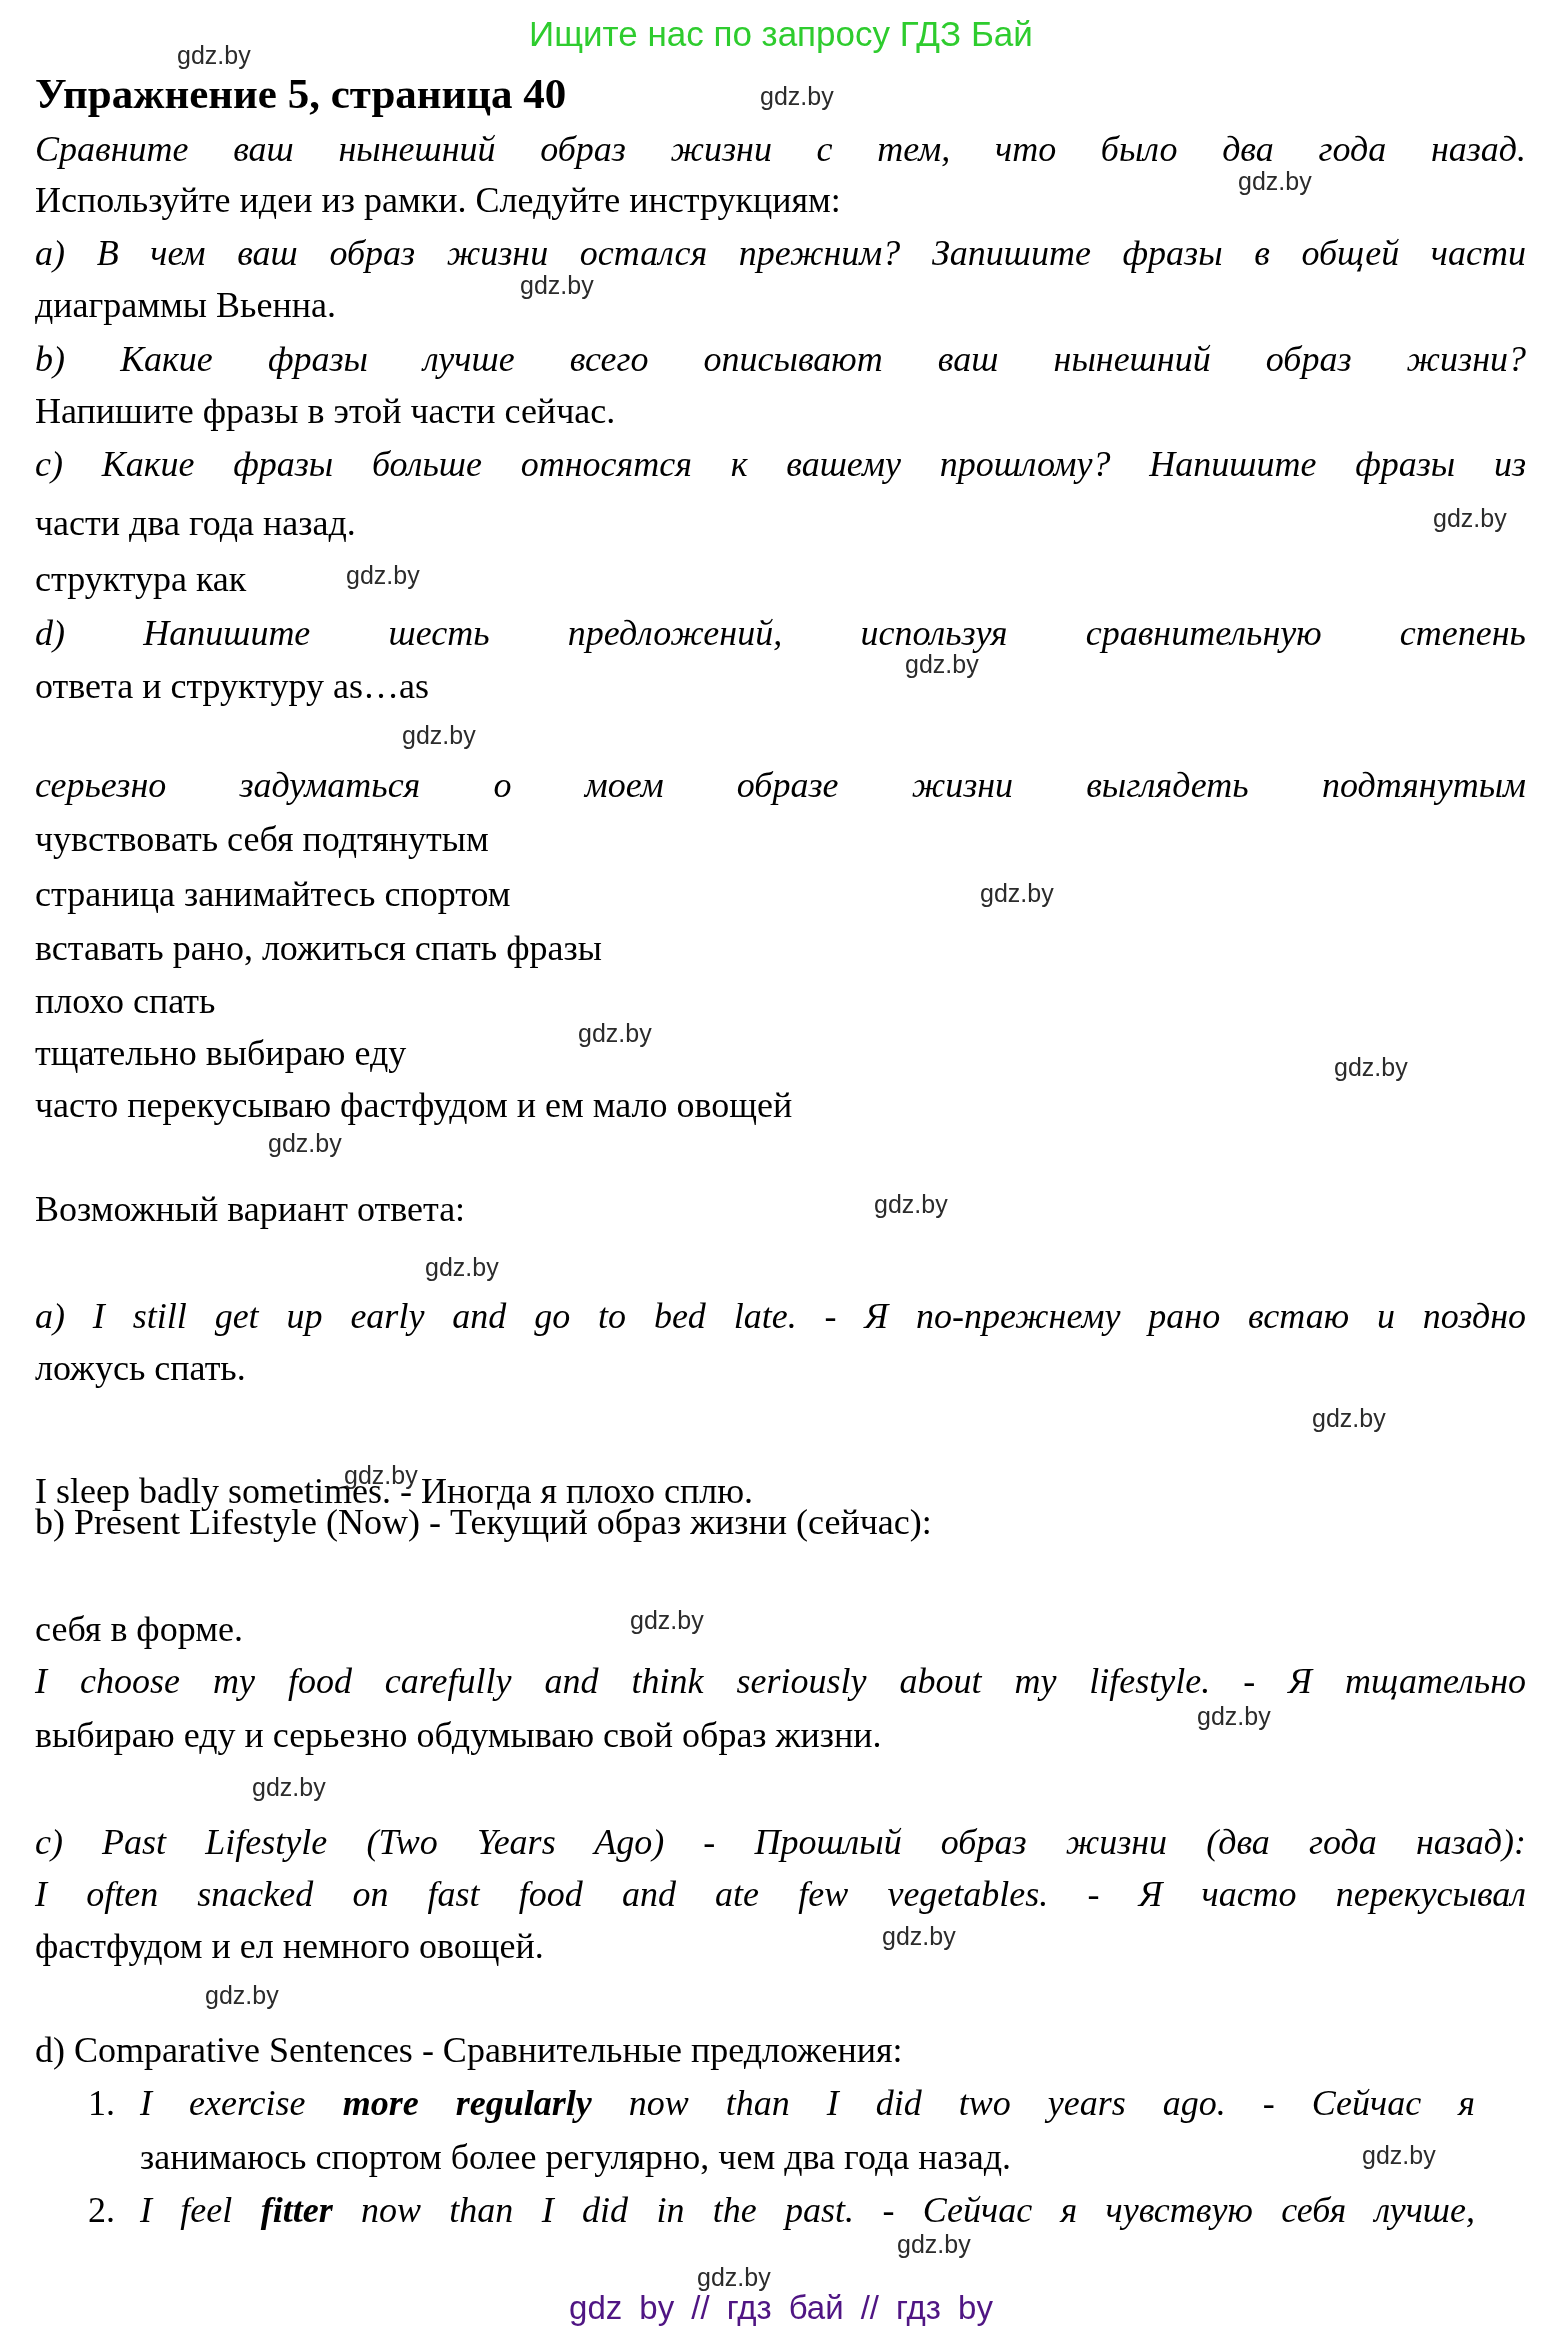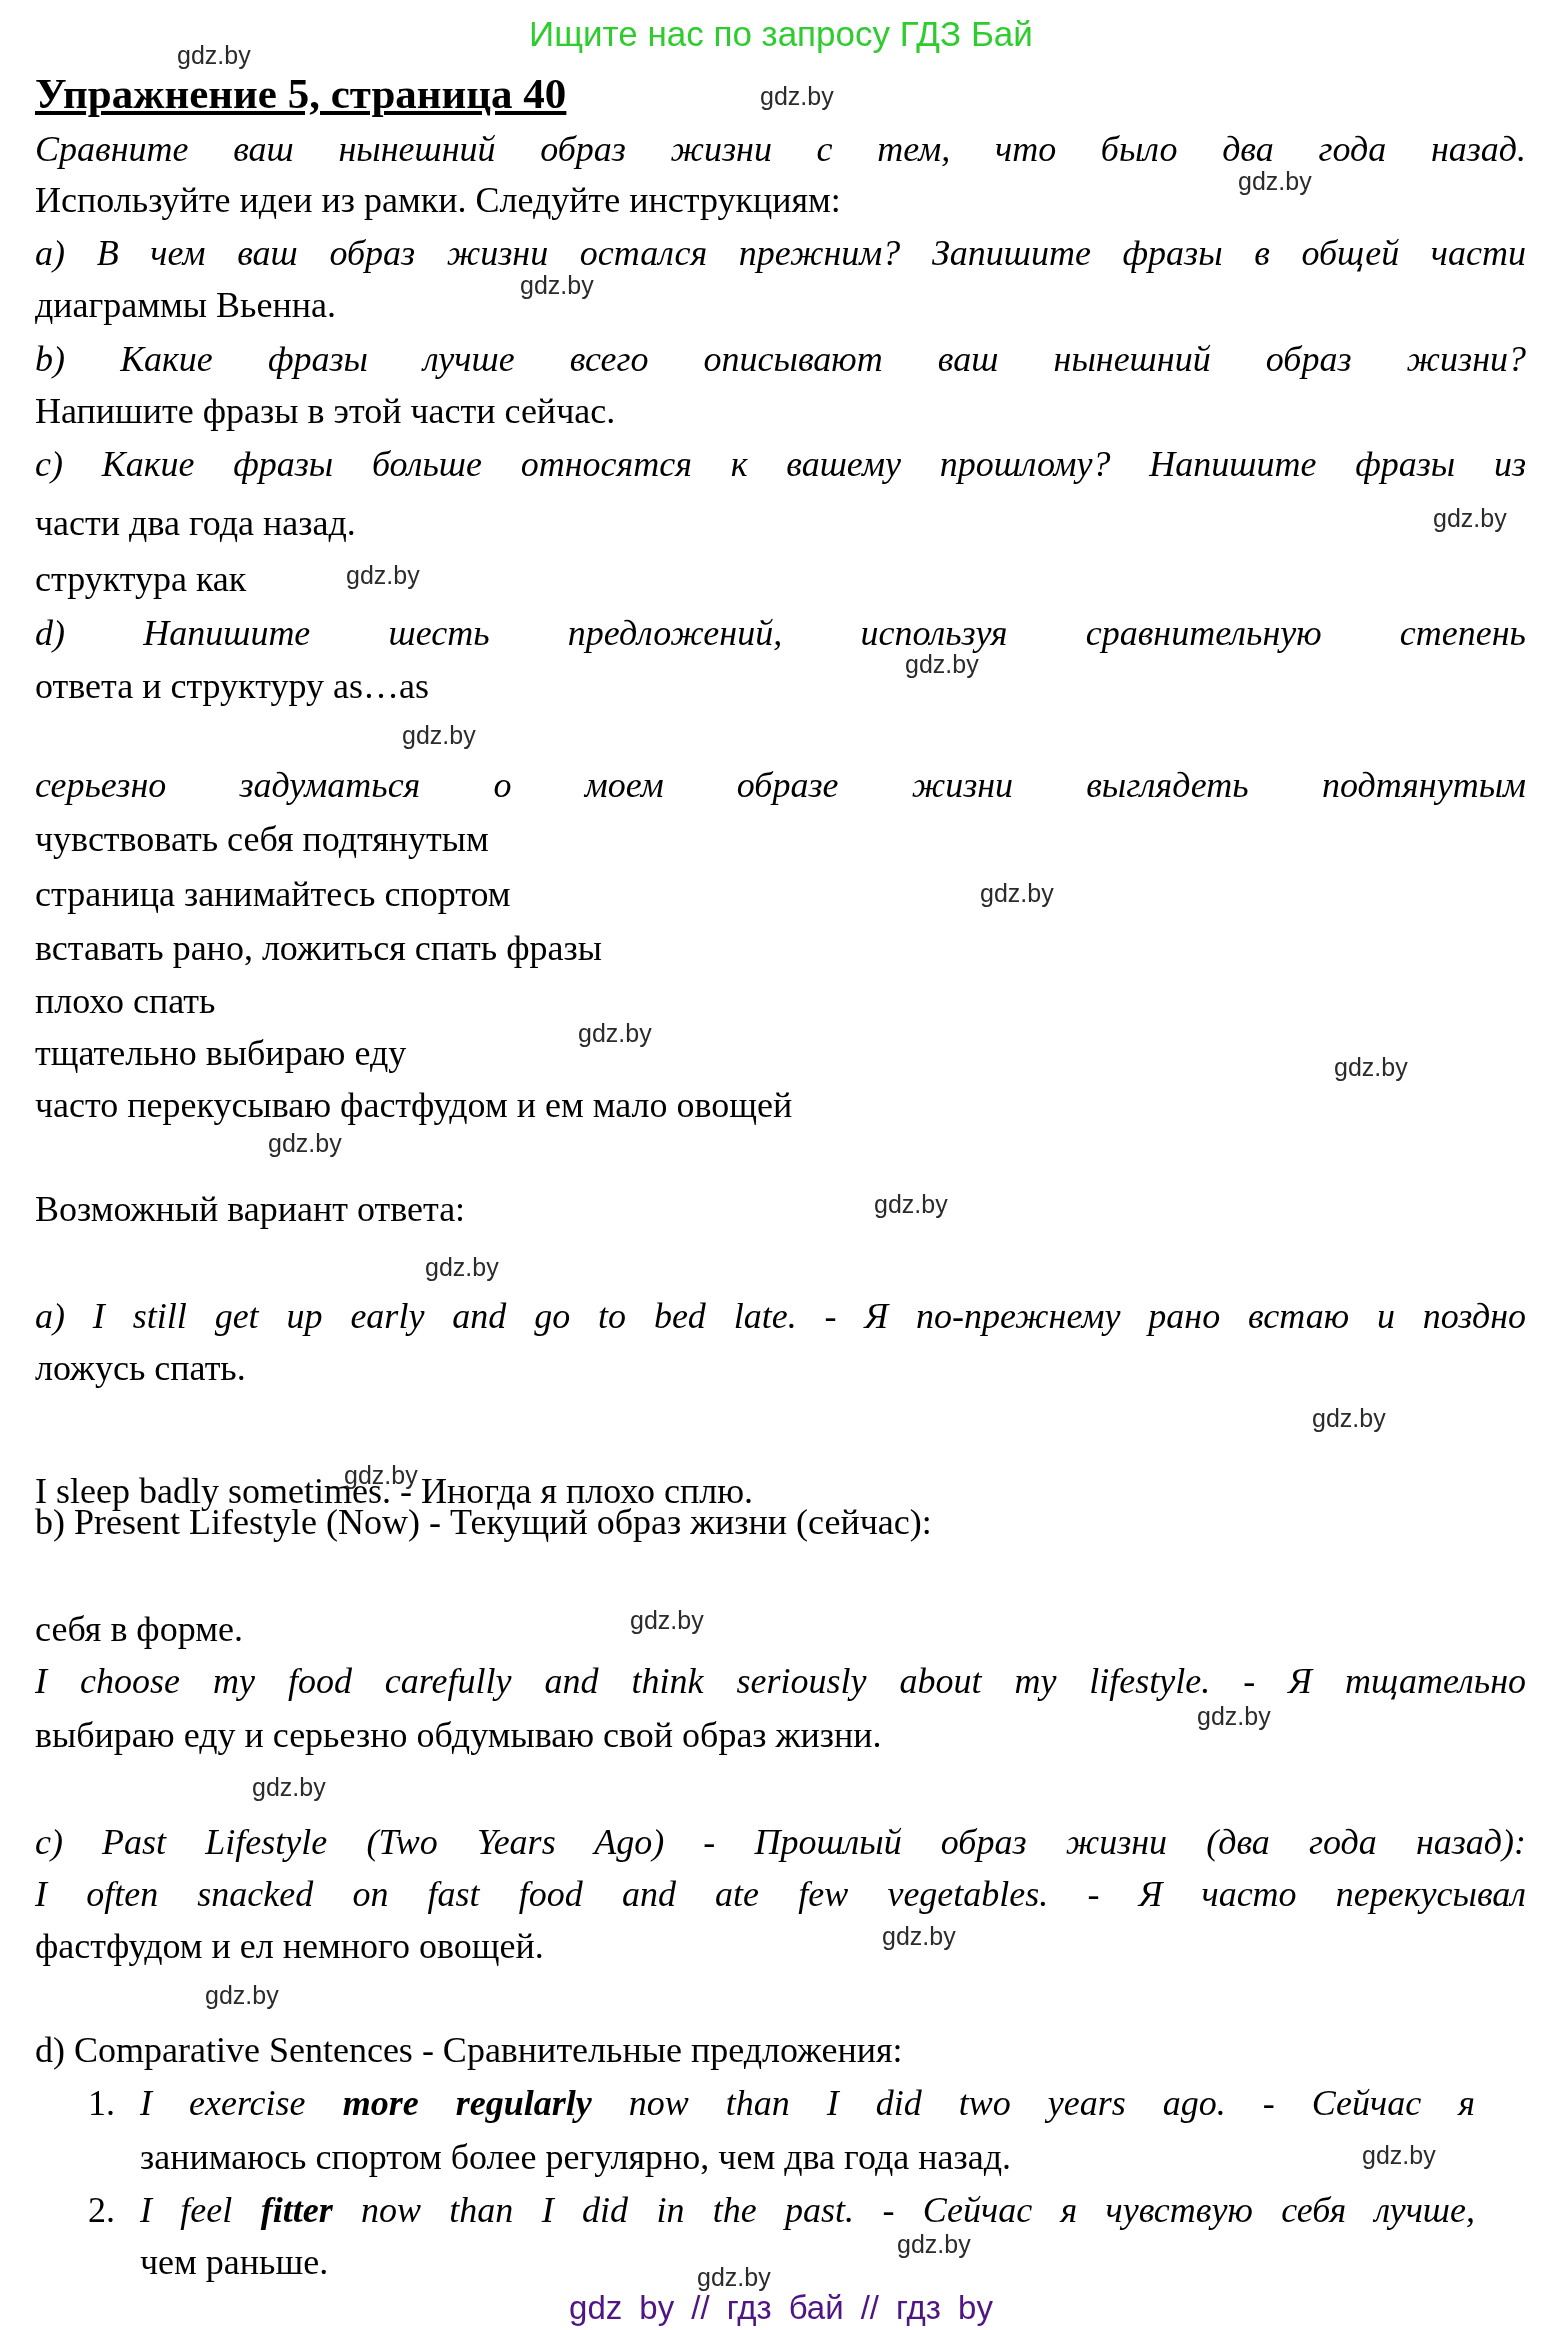--- a/index.html
+++ b/index.html
@@ -15,21 +15,20 @@
   .line {
     position: absolute;
     left: 35px; width: 1491px;
     font-size: 36px; line-height: 50px;
     white-space: normal;
   }
   .stretch { text-align: justify; text-align-last: justify; font-style: italic; }
   .title-line {
     font-size: 43px; line-height: 49px; font-weight: bold;
     width: auto;
-    text-decoration: underline;
   }
   .indent { left: 140px; width: 1335px; }
   .num { left: 88px; width: 47px; }
   .b { font-weight: bold; }
   .promo {
     position: absolute; top: 12.6px; left: 0; width: 100%;
     text-align: center;
     font-family: "Liberation Sans", "DejaVu Sans", sans-serif;
     font-size: 35px; line-height: 41px;
     color: #2ecc2e;
@@ -99,21 +98,20 @@
   <div class="line" style="top:1921px">фастфудом и ел немного овощей.</div>
 
   <div class="line" style="top:2025px">d) Comparative Sentences - Сравнительные предложения:</div>
 
   <div class="line num" style="top:2078px">1.</div>
   <div class="line indent stretch" style="top:2078px"><span>I exercise </span><span class="b">more regularly</span><span> now than I did two years ago. - Сейчас я</span></div>
   <div class="line indent" style="top:2132px">занимаюсь спортом более регулярно, чем два года назад.</div>
 
   <div class="line num" style="top:2185px">2.</div>
   <div class="line indent stretch" style="top:2185px"><span>I feel </span><span class="b">fitter</span><span> now than I did in the past. - Сейчас я чувствую себя лучше,</span></div>
-  <div class="line indent" style="top:2237px">чем раньше.</div>
 
   <div class="footer">gdz by // гдз бай // гдз by</div>
 
   <div id="wm-layer">
       <span class="wm" style="left: 177px; top: 41px;">gdz.by</span>
       <span class="wm" style="left: 760px; top: 82px;">gdz.by</span>
       <span class="wm" style="left: 1238px; top: 167px;">gdz.by</span>
       <span class="wm" style="left: 520px; top: 271px;">gdz.by</span>
       <span class="wm" style="left: 1433px; top: 504px;">gdz.by</span>
       <span class="wm" style="left: 346px; top: 561px;">gdz.by</span>

